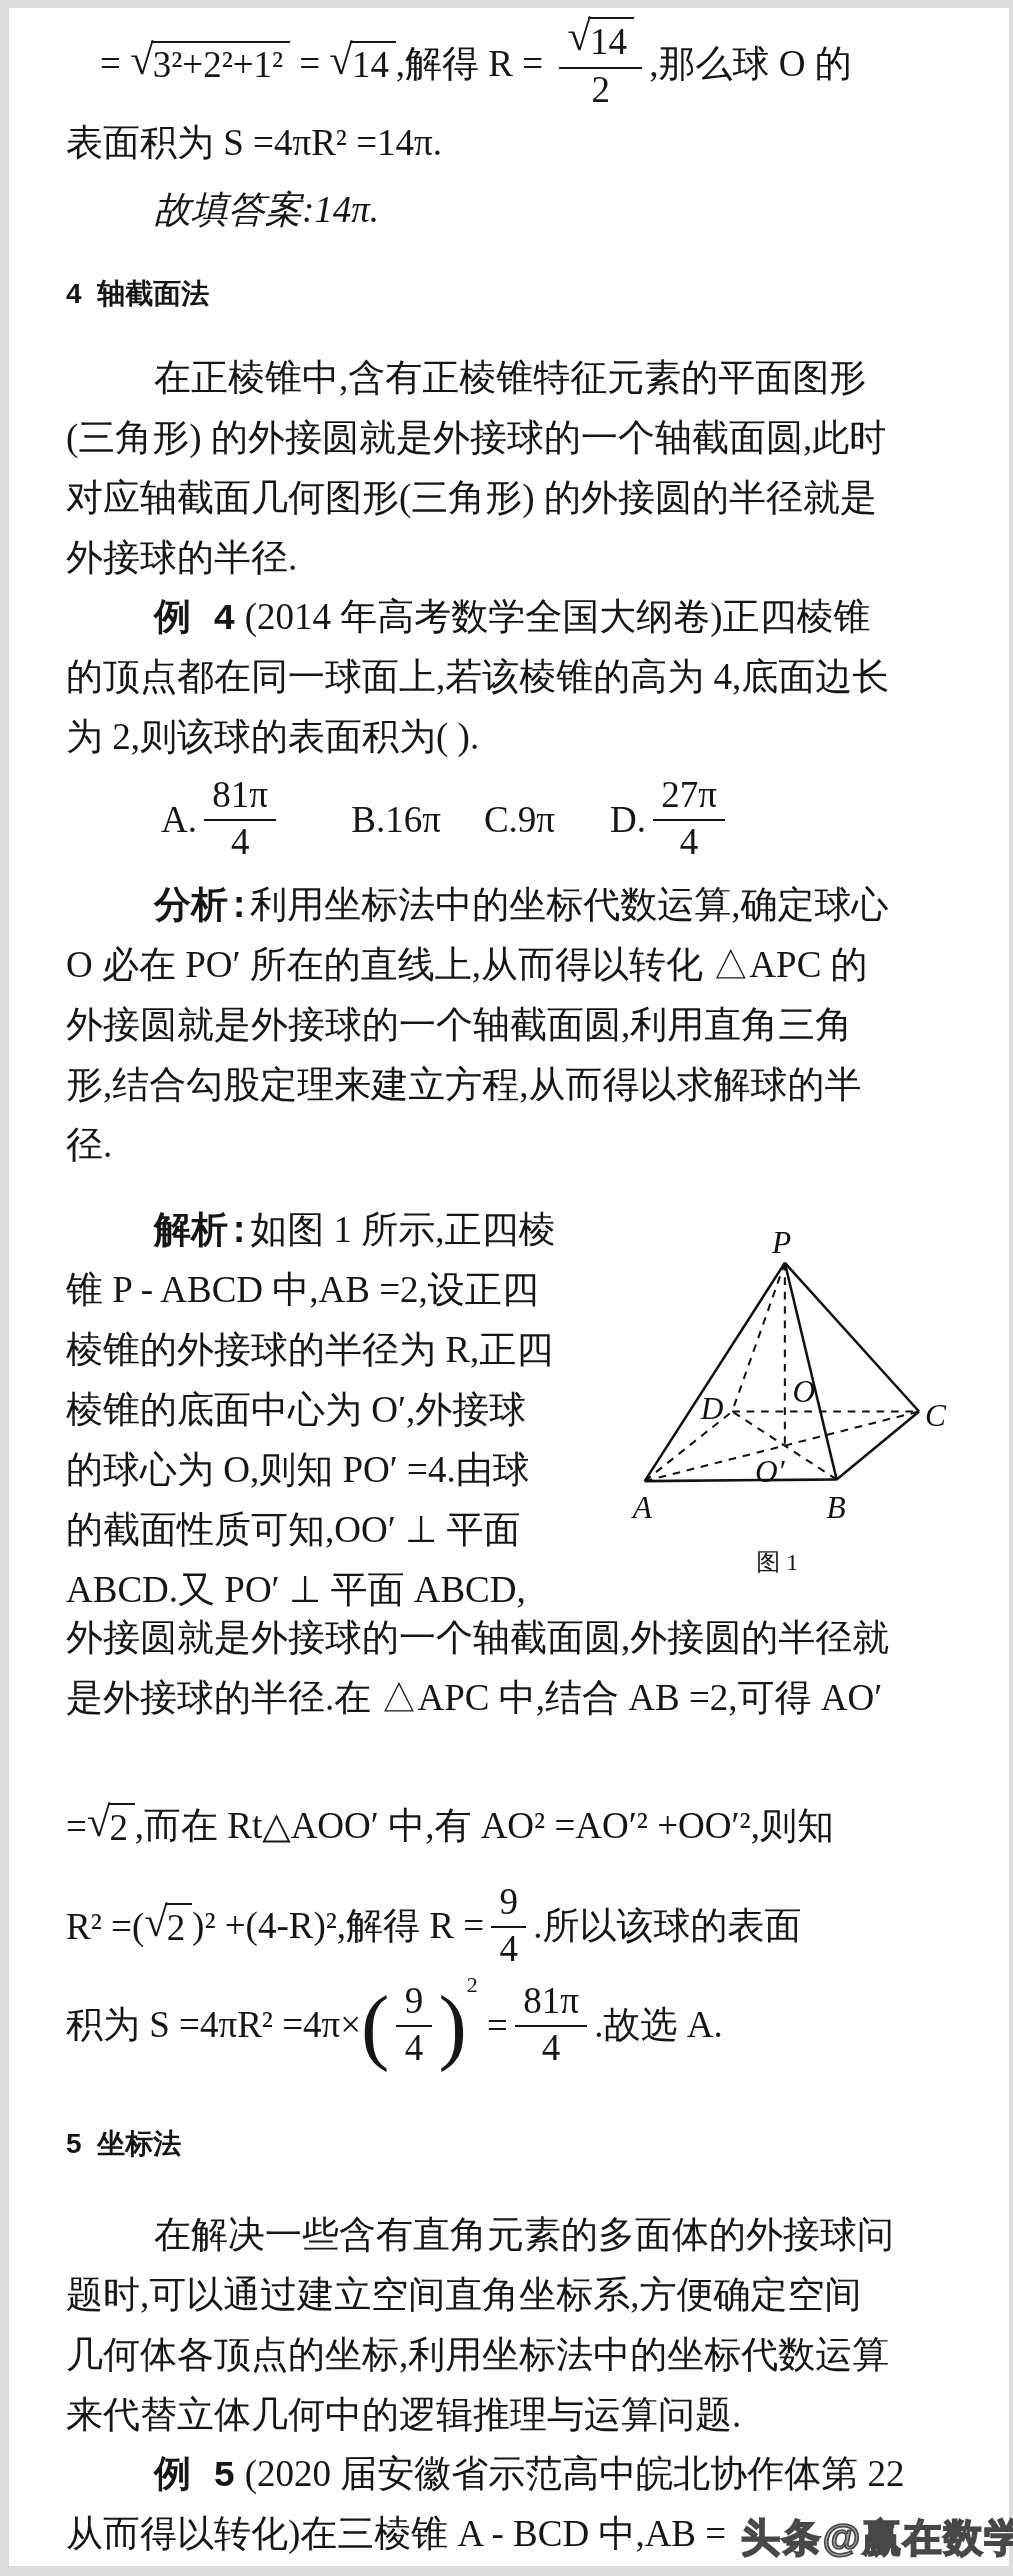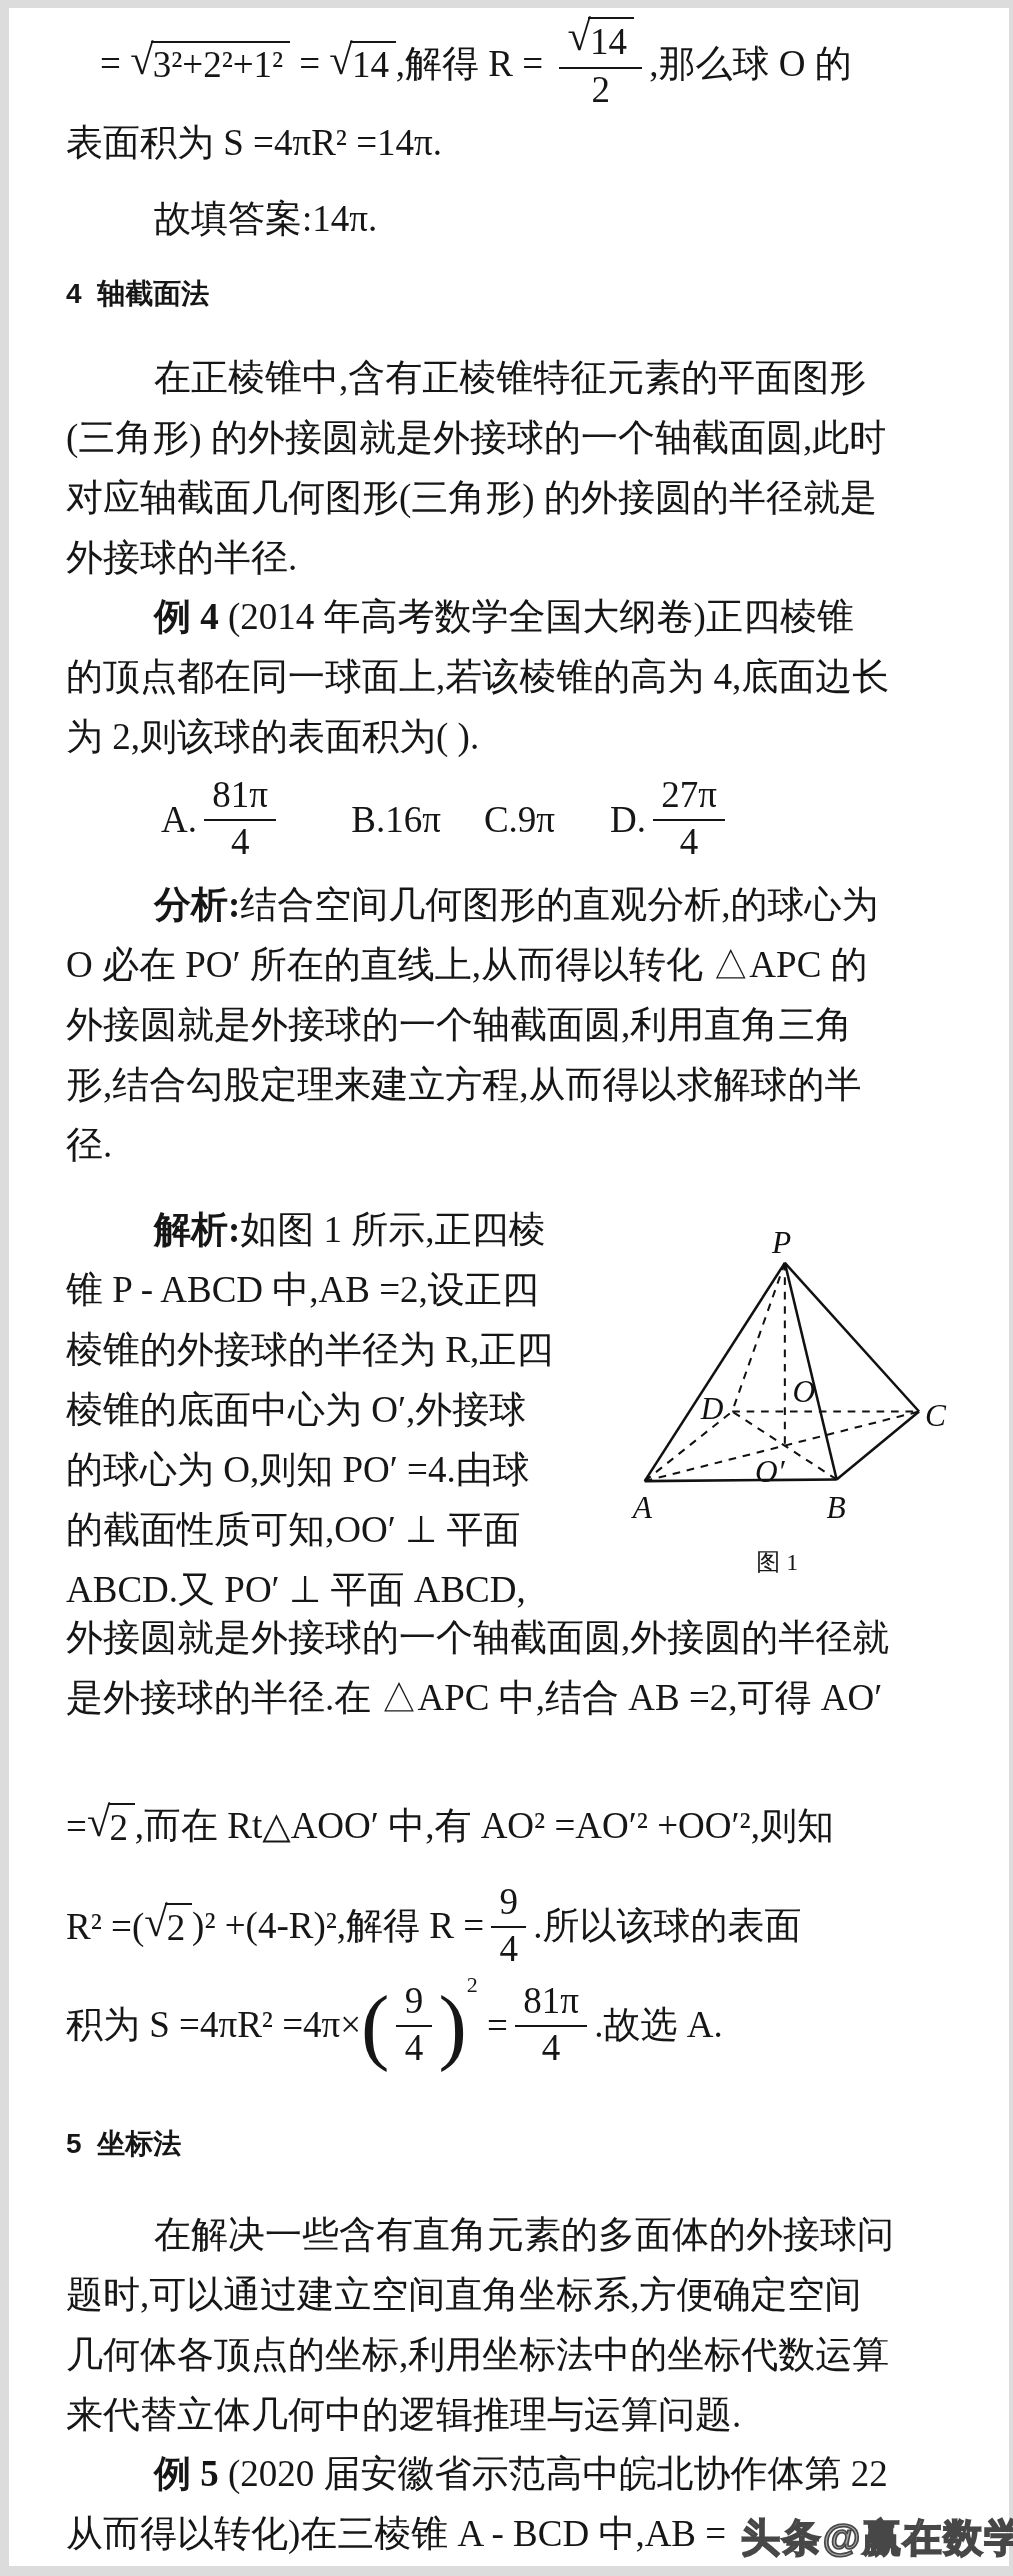--- a/index.html
+++ b/index.html
@@ -5,21 +5,21 @@
   * { box-sizing: border-box; }
   html,body { margin:0; padding:0; }
   body { background:#e7e7e7; font-family:"Liberation Serif", serif; color:#161616; }
   .page { position:relative; width:1013px; height:2576px; background:#dcdcdc; overflow:hidden; }
   .paper { position:absolute; left:8.5px; top:7.6px; right:4.2px; bottom:10.2px; background:#ffffff; }
   .content { position:absolute; left:66px; top:0; width:883px; height:100%; font-size:37px; }
   .block { position:absolute; left:0; width:100%; }
   .tline { line-height:60px; height:60px; white-space:nowrap; }
   .indent { text-indent:88px; }
   .p-indent > div:first-child { text-indent:88px; }
-  .hlabel { font-family:Liberation Serif, serif; font-weight:700; }
+  .hlabel { font-family:Liberation Mono, monospace; font-weight:700; }
   .heading { font-family:"Liberation Sans", sans-serif; font-weight:700; font-size:28px; line-height:51px; white-space:pre; }
   .mathline { display:flex; align-items:center; white-space:pre; }
   .frac { display:inline-flex; flex-direction:column; align-items:center; margin:0 6.8px; text-align:center; }
   .frac .num { border-bottom:2.5px solid #161616; padding:0 8.5px 4.2px; line-height:1.05; display:inline-flex; align-items:flex-end; }
   .frac .den { padding-top:2.5px; line-height:1.05; }
   .sqrt { display:inline-flex; align-items:flex-start; }
   .sqrt .sign { line-height:1; font-size:1.15em; transform:translateY(-0.04em); }
   .sqrt .rad { border-top:2.5px solid #161616; padding:2.5px 6.8px 0 1.7px; line-height:1.1; margin-left:-2.5px; }
   .bigp { font-size:2.3em; font-weight:400; line-height:0.85; }
   .psup { align-self:flex-start; font-size:22px; margin-top:1.7px; }
@@ -50,21 +50,21 @@
       <span class="sqrt"><span class="sign">√</span><span class="rad">14</span></span>
       <span>,解得 R = </span>
       <span class="frac">
         <span class="num"><span class="sqrt"><span class="sign">√</span><span class="rad">14</span></span></span>
         <span class="den">2</span>
       </span>
       <span>,那么球 O 的</span>
     </div>
 
     <div class="block tline" style="top:113px;">表面积为 S =4πR² =14π.</div>
-    <div class="block tline indent" style="top:189px;">故填答案:14π.</div>
+    <div class="block tline indent" style="top:180px;font-style:italic;">故填答案:14π.</div>
 
     <div class="block heading" style="top:268px;">4  轴截面法</div>
     <div class="block p-indent" style="top:348px;">
         <div class="tline">在正棱锥中,含有正棱锥特征元素的平面图形</div>
         <div class="tline">(三角形) 的外接圆就是外接球的一个轴截面圆,此时</div>
         <div class="tline">对应轴截面几何图形(三角形) 的外接圆的半径就是</div>
         <div class="tline">外接球的半径.</div>
       </div>
 
     <div class="block" style="top:587px;">
@@ -74,21 +74,21 @@
       </div>
 
     <div class="block opts" style="top:764px;">
       <span class="opt"><span>A.</span><span class="frac"><span class="num">81π</span><span class="den">4</span></span></span>
       <span class="opt" style="margin-left:68px;text-align:center;">B.16π</span>
       <span class="opt" style="margin-left:43px;">C.9π</span>
       <span class="opt" style="margin-left:55px;"><span>D.</span><span class="frac"><span class="num">27π</span><span class="den">4</span></span></span>
     </div>
 
     <div class="block" style="top:875px;">
-      <div class="tline indent"><span class="hlabel">分析:</span><span>结合空间几何图形的直观分析,的球心为</span></div>
+      <div class="tline indent"><span class="hlabel">分析:</span><span>利用坐标法中的坐标代数运算,确定球心</span></div>
     <div class="tline">O 必在 PO′ 所在的直线上,从而得以转化 △APC 的</div>
         <div class="tline">外接圆就是外接球的一个轴截面圆,利用直角三角</div>
         <div class="tline">形,结合勾股定理来建立方程,从而得以求解球的半</div>
         <div class="tline">径.</div>
       </div>
 
     <div class="block solrow" style="top:1200px;">
       <div class="solleft">
         <div class="tline indent"><span class="hlabel">解析:</span><span>如图 1 所示,正四棱</span></div>
       <div class="tline">锥 P - ABCD 中,AB =2,设正四</div>

